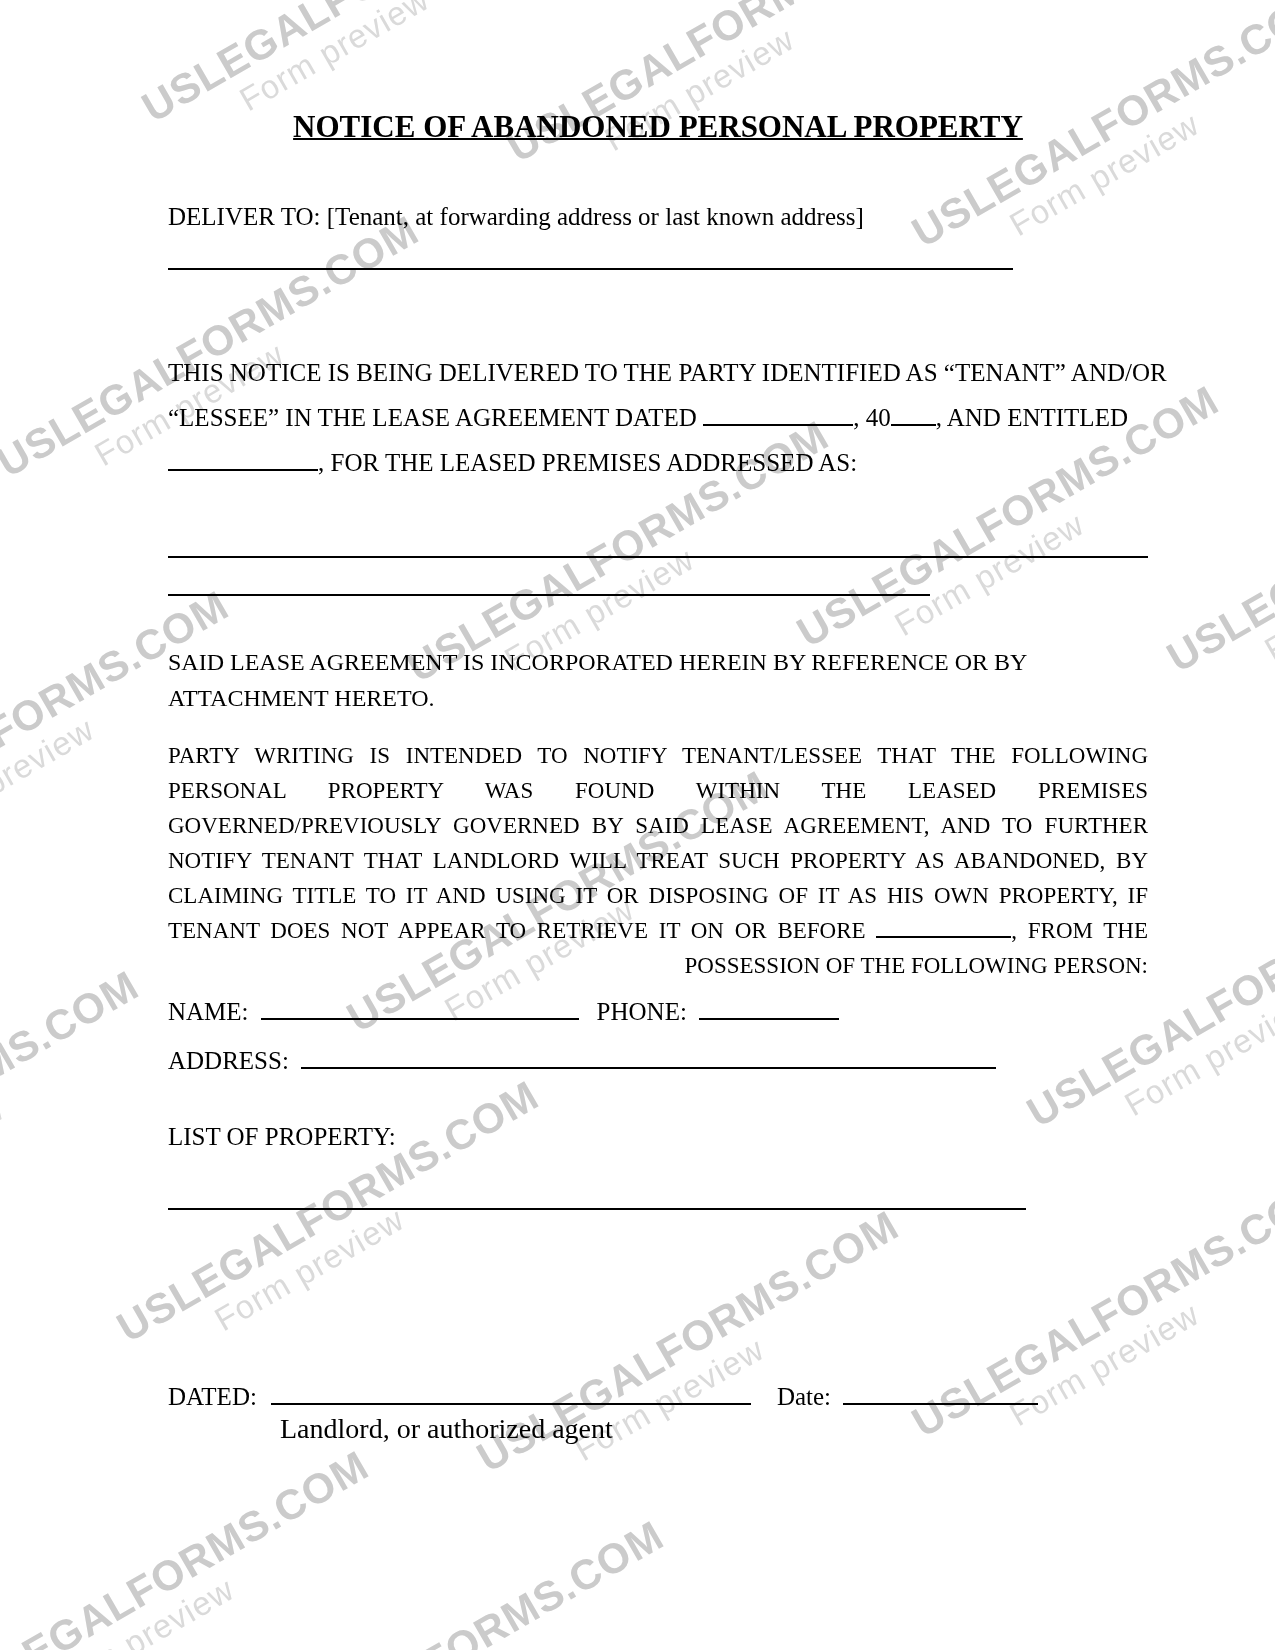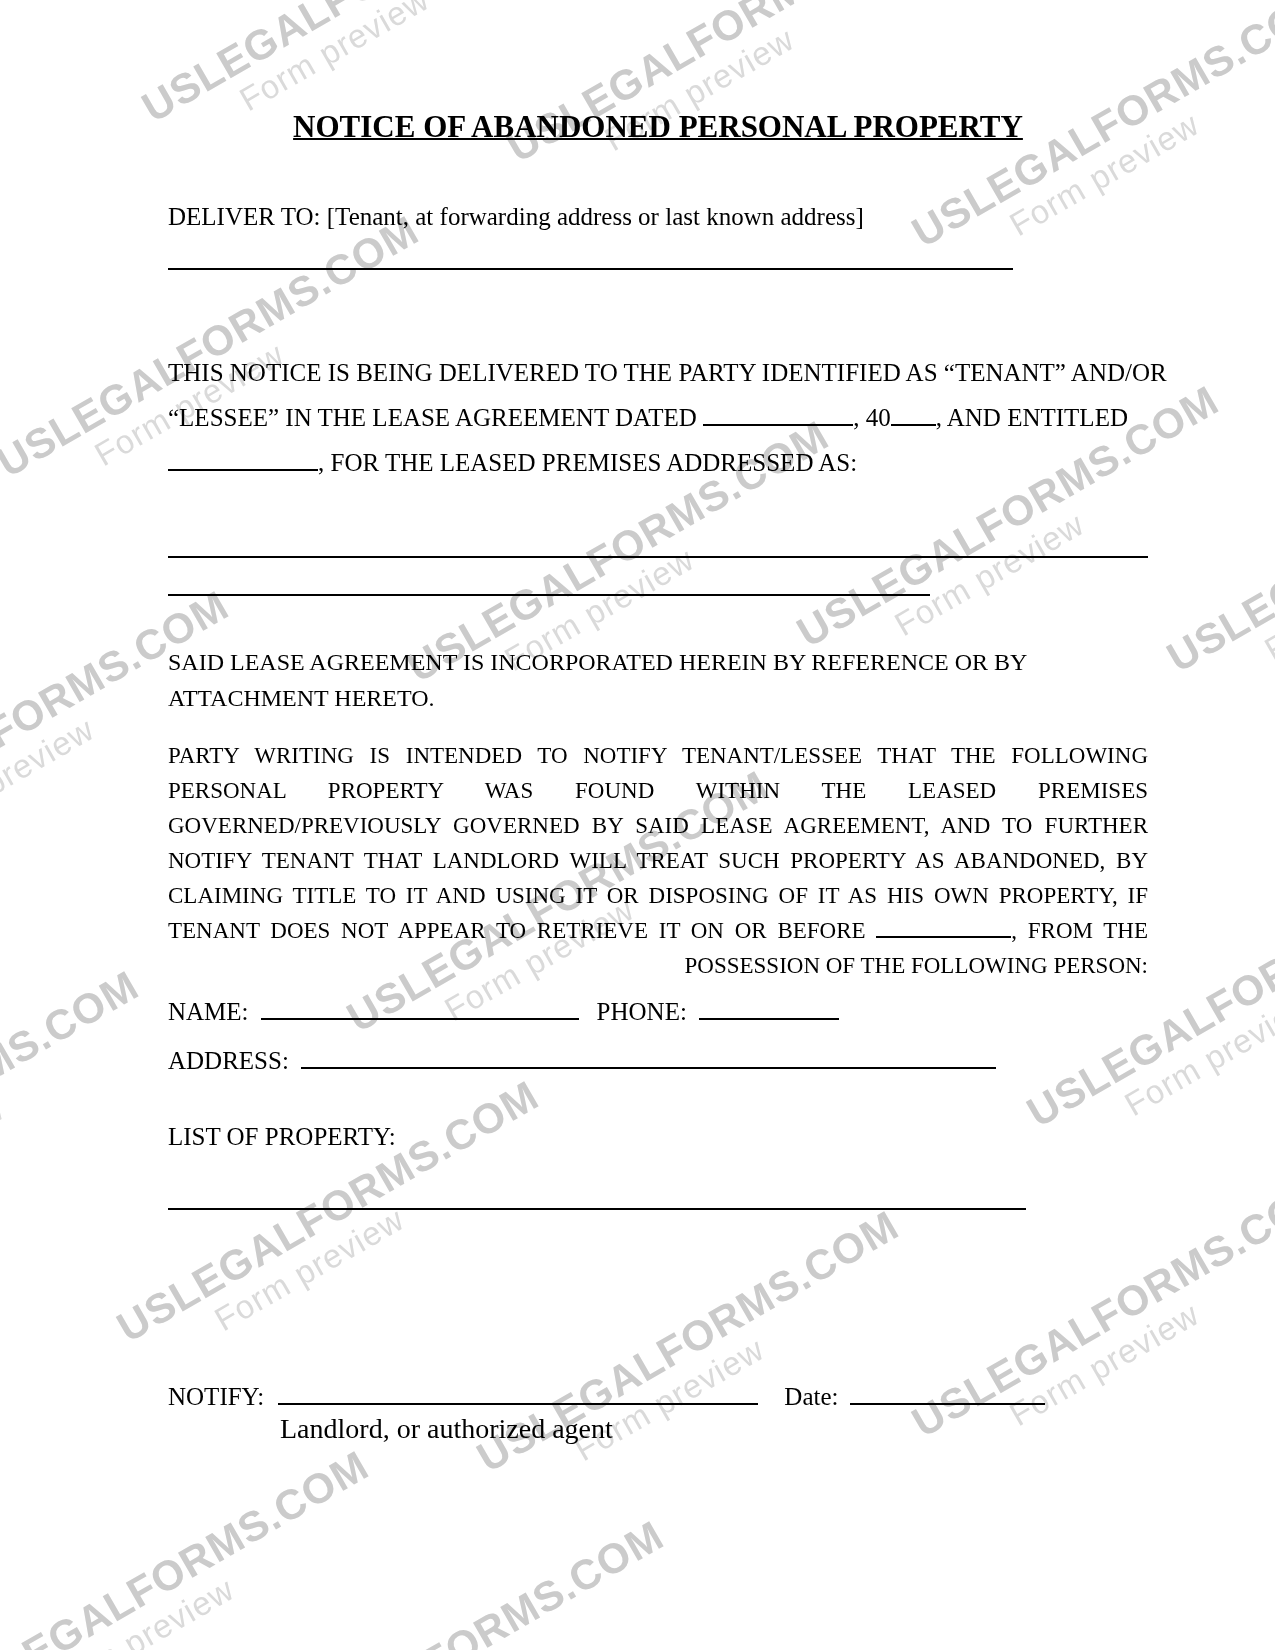--- a/index.html
+++ b/index.html
@@ -167,18 +167,18 @@
 
   <div class="row-address">
     <span>ADDRESS:</span><span class="blank bl-address"></span>
   </div>
 
   <div class="row-list">LIST OF PROPERTY:</div>
 
   <div class="blankline bl-property"></div>
 
   <div class="row-signed">
-    <span>NOTIFY:</span><span class="blank bl-signature"></span><span class="lbl-date">Date:</span><span class="blank bl-date2"></span>
+    <span>DATED:</span><span class="blank bl-signature"></span><span class="lbl-date">Date:</span><span class="blank bl-date2"></span>
   </div>
 
   <div class="sublabel">Landlord, or authorized agent</div>
 
 </div>
 
 </body></html>

